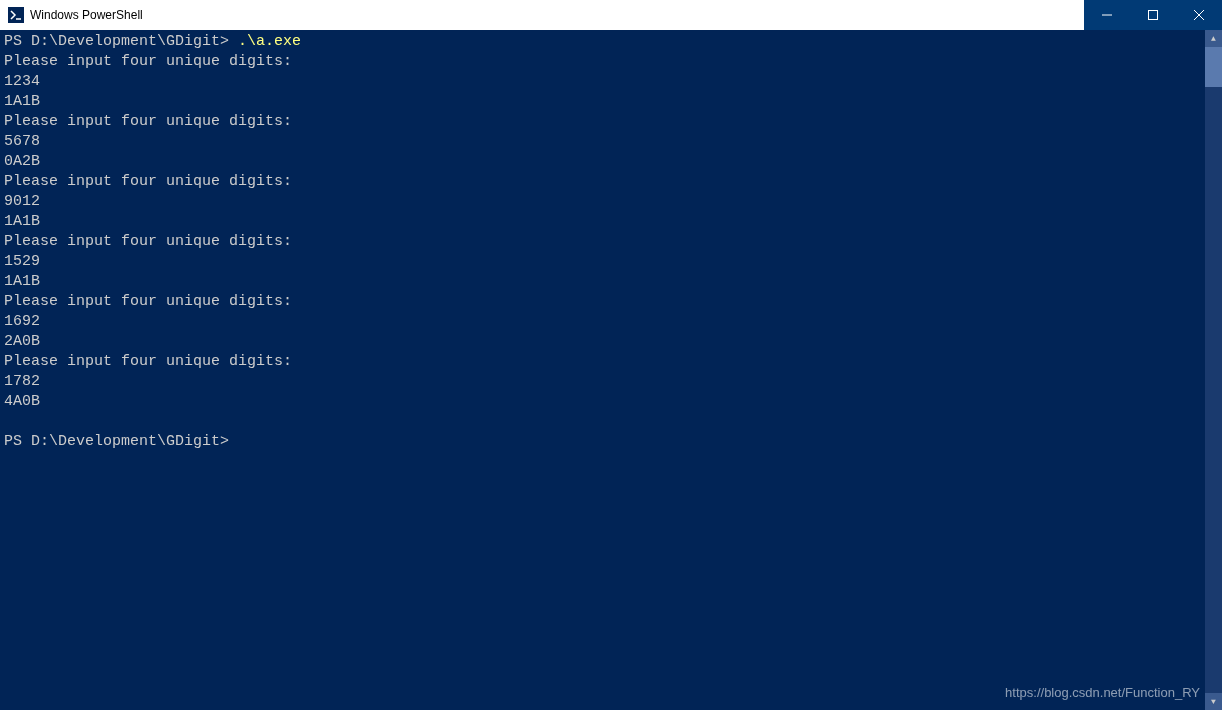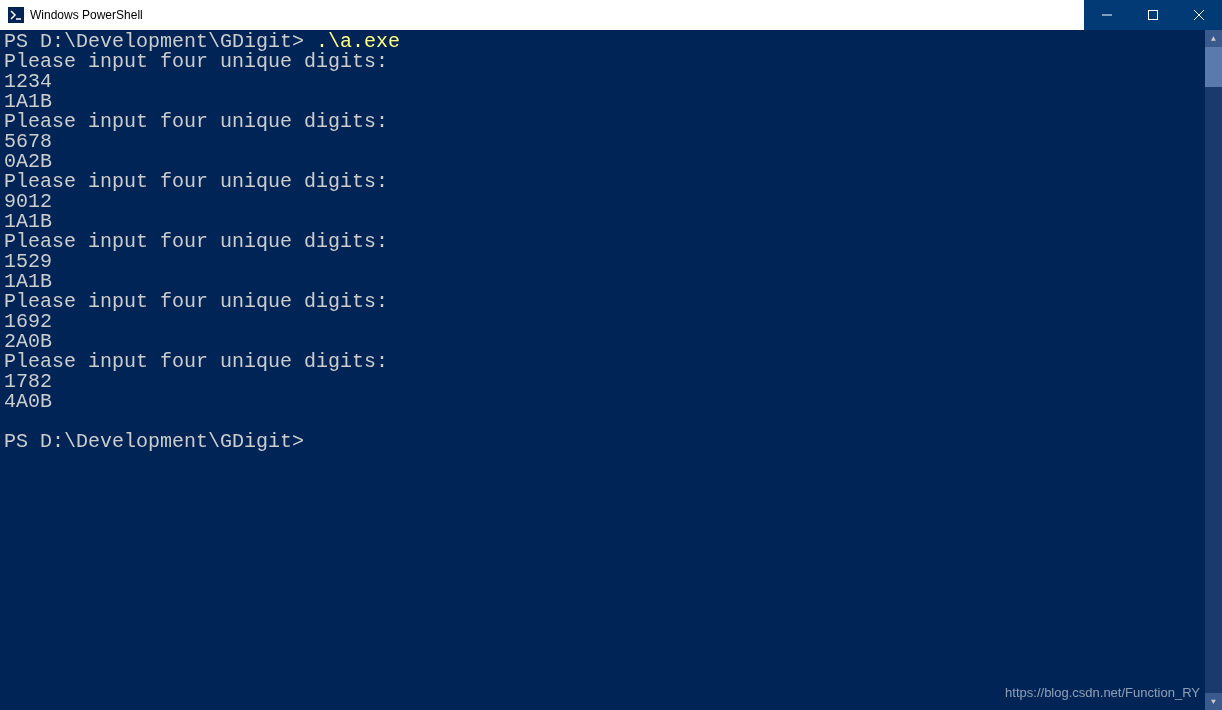--- a/index.html
+++ b/index.html
@@ -59,21 +59,21 @@
       background: #013a75;
     }
     .window-control svg {
       width: 10px;
       height: 10px;
     }
     .terminal {
       background: #012456;
       height: calc(710px - 30px);
       padding: 2px 4px;
-      font-size: 20px;
+      font-size: 15px;
       line-height: 20px;
       color: #CCCCCC;
       position: relative;
       white-space: pre;
       overflow: hidden;
     }
     .prompt {
       color: #CCCCCC;
     }
     .command {

